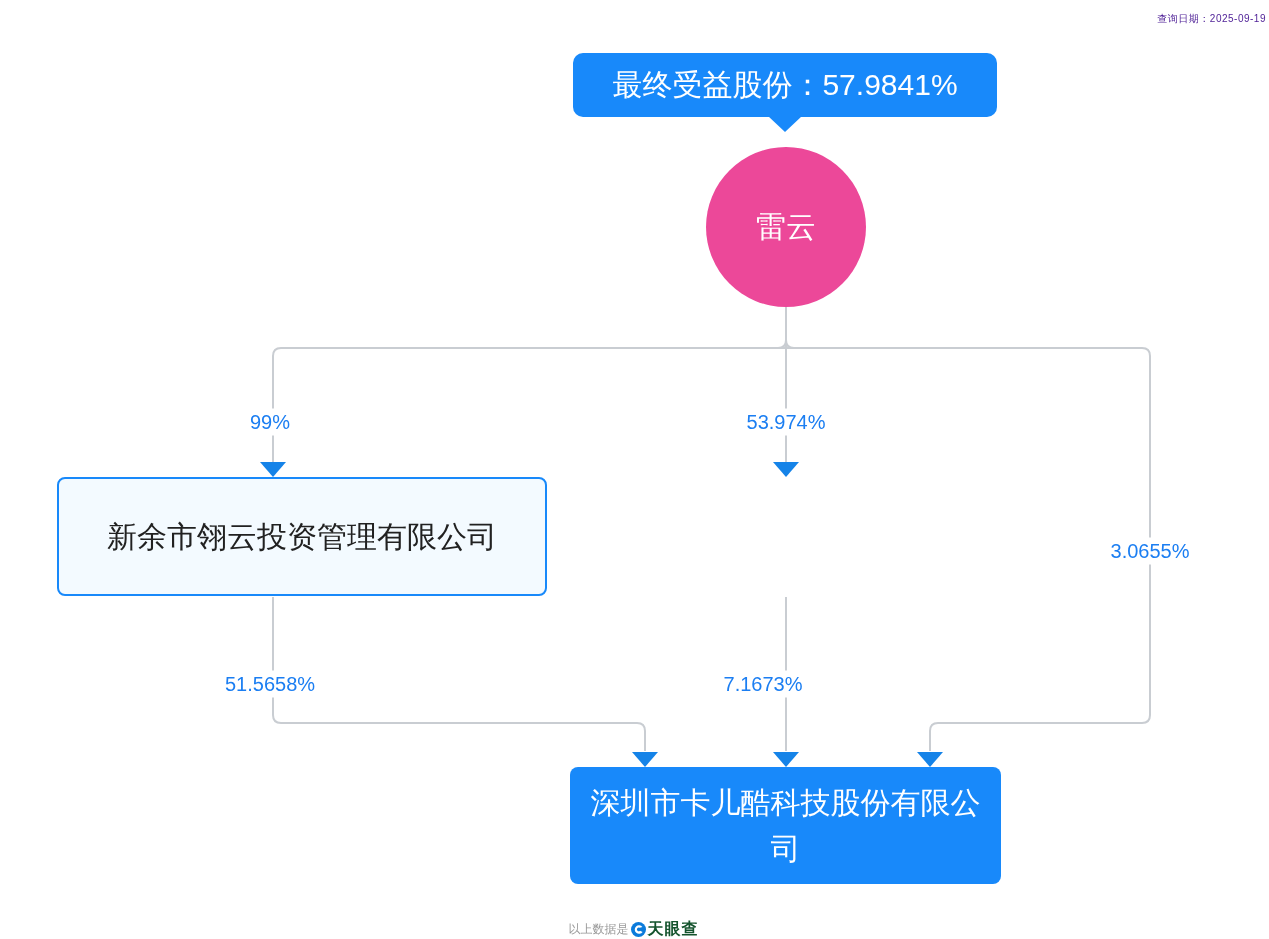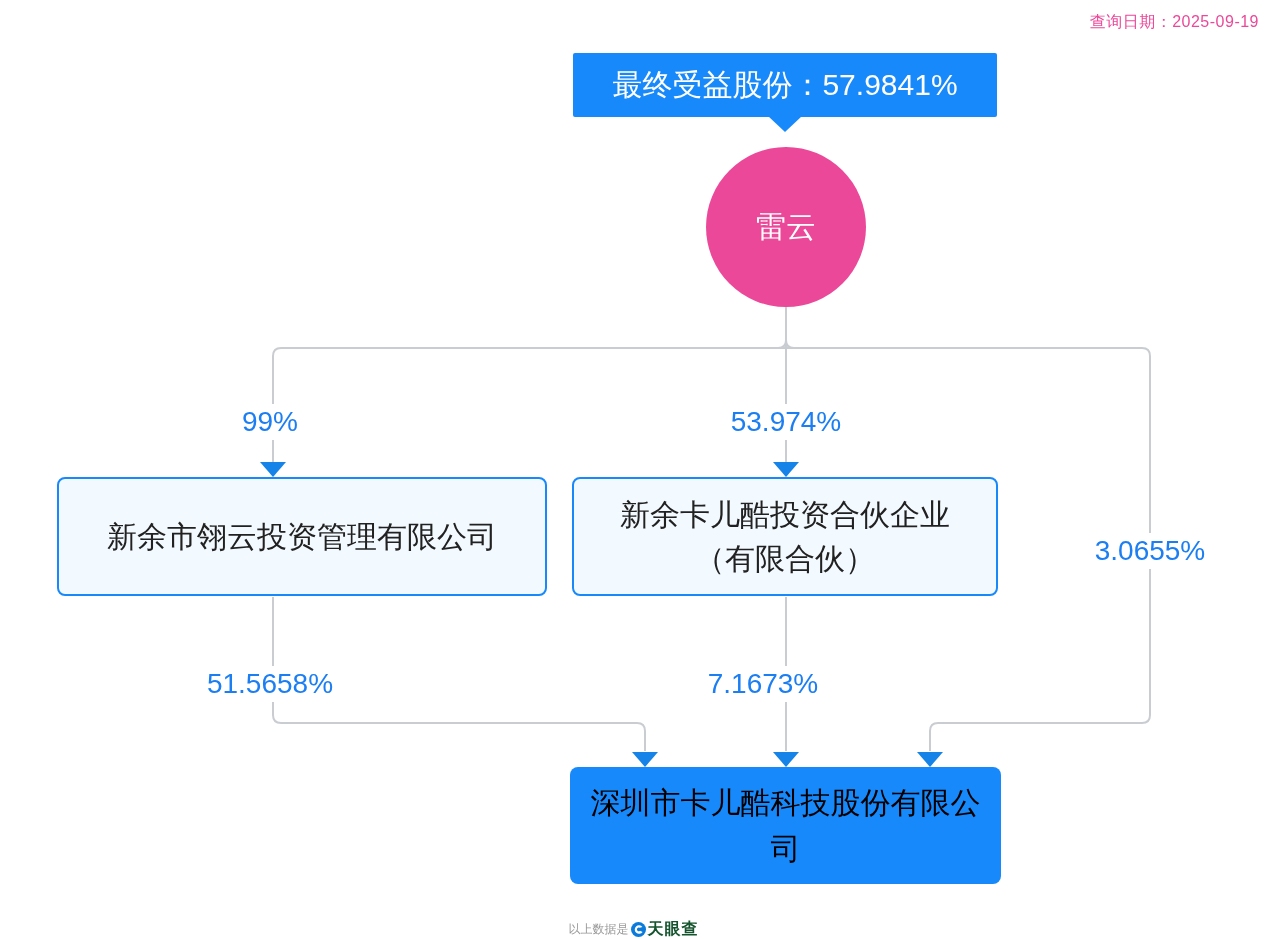--- a/index.html
+++ b/index.html
@@ -1,54 +1,54 @@
 <!DOCTYPE html>
 <html><head>
 <meta charset="utf-8">
 <style>
   html,body{margin:0;padding:0;background:#fff;}
   .canvas{
     position:relative;width:1269px;height:939px;background:#ffffff;overflow:hidden;
     font-family:"Liberation Sans","DejaVu Sans",sans-serif;
   }
   .query-date{
-    position:absolute;top:12px;right:10px;font-size:16px;color:#ec4899;letter-spacing:0.5px;
+    position:absolute;top:12px;right:3px;font-size:10px;color:#4c1d95;letter-spacing:0.5px;
   }
   .wires{position:absolute;left:0;top:0;width:1269px;height:939px;}
   .tooltip{
     position:absolute;left:573px;top:53px;width:424px;height:64px;
-    background:#1889FA;border-radius:2px;color:#fff;font-size:30px;
+    background:#1889FA;border-radius:10px;color:#fff;font-size:30px;
     display:flex;align-items:center;justify-content:center;white-space:nowrap;
   }
   .tooltip::after{
     content:"";position:absolute;left:50%;top:63px;transform:translateX(-50%);
     width:0;height:0;border:17px solid transparent;border-top:16px solid #1889FA;border-bottom:0;
   }
   .person{
     position:absolute;left:706px;top:147px;width:160px;height:160px;border-radius:50%;
     background:#ec4899;color:#fff;font-size:30px;
     display:flex;align-items:center;justify-content:center;cursor:pointer;
   }
   .company{
     position:absolute;border-radius:8px;display:flex;align-items:center;justify-content:center;
     text-align:center;font-size:30px;line-height:44px;cursor:pointer;box-sizing:border-box;
     padding:6px 18px;
   }
   .company.light{
     background:#F3FAFF;border:2px solid #1889FA;color:#212121;
   }
   .company.solid{
-    background:#1889FA;color:#000000;line-height:46px;
+    background:#1889FA;color:#ffffff;line-height:46px;
   }
   .box-left{left:57px;top:477px;width:490px;height:119px;}
   .box-mid{left:572px;top:477px;width:426px;height:119px;}
   .box-target{left:570px;top:767px;width:431px;height:117px;}
   .pct{
     position:absolute;transform:translate(-50%,-50%);
-    color:#1B7EF2;font-size:28px;background:#fff;padding:2px 7px;white-space:nowrap;
+    color:#1B7EF2;font-size:20px;background:#fff;padding:2px 7px;white-space:nowrap;
   }
   .pct-99{left:270px;top:422px;}
   .pct-53{left:786px;top:422px;}
   .pct-30{left:1150px;top:551px;}
   .pct-51{left:270px;top:684px;}
   .pct-71{left:763px;top:684px;}
   .footer{
     position:absolute;left:0;right:0;top:919px;display:flex;align-items:center;justify-content:center;
     font-size:12px;color:#999;white-space:nowrap;
   }
@@ -87,21 +87,20 @@
     </g>
   </svg>
 
   <div class="tooltip">
     <span>最终受益股份：57.9841%</span>
   </div>
 
   <div class="person">雷云</div>
 
   <div class="company light box-left">新余市翎云投资管理有限公司</div>
-  <div class="company light box-mid">新余卡儿酷投资合伙企业（有限合伙）</div>
   <div class="company solid box-target">深圳市卡儿酷科技股份有限公司</div>
 
   <div class="pct pct-99">99%</div>
   <div class="pct pct-53">53.974%</div>
   <div class="pct pct-30">3.0655%</div>
   <div class="pct pct-51">51.5658%</div>
   <div class="pct pct-71">7.1673%</div>
 
   <div class="footer">
     <span>以上数据是</span>

